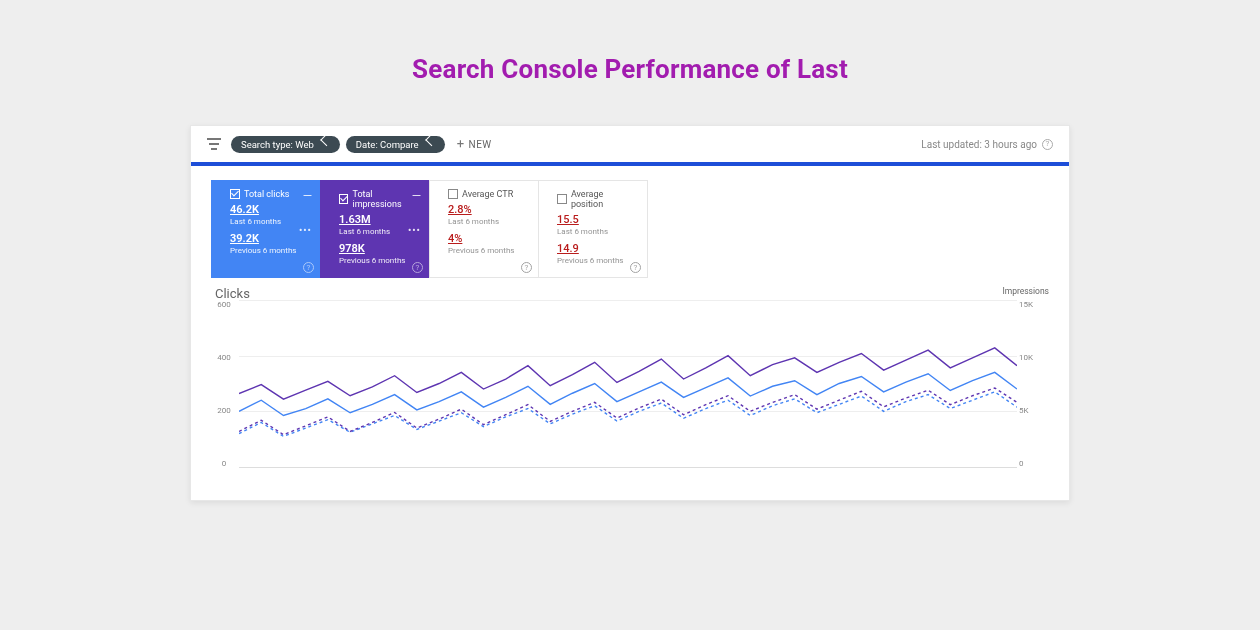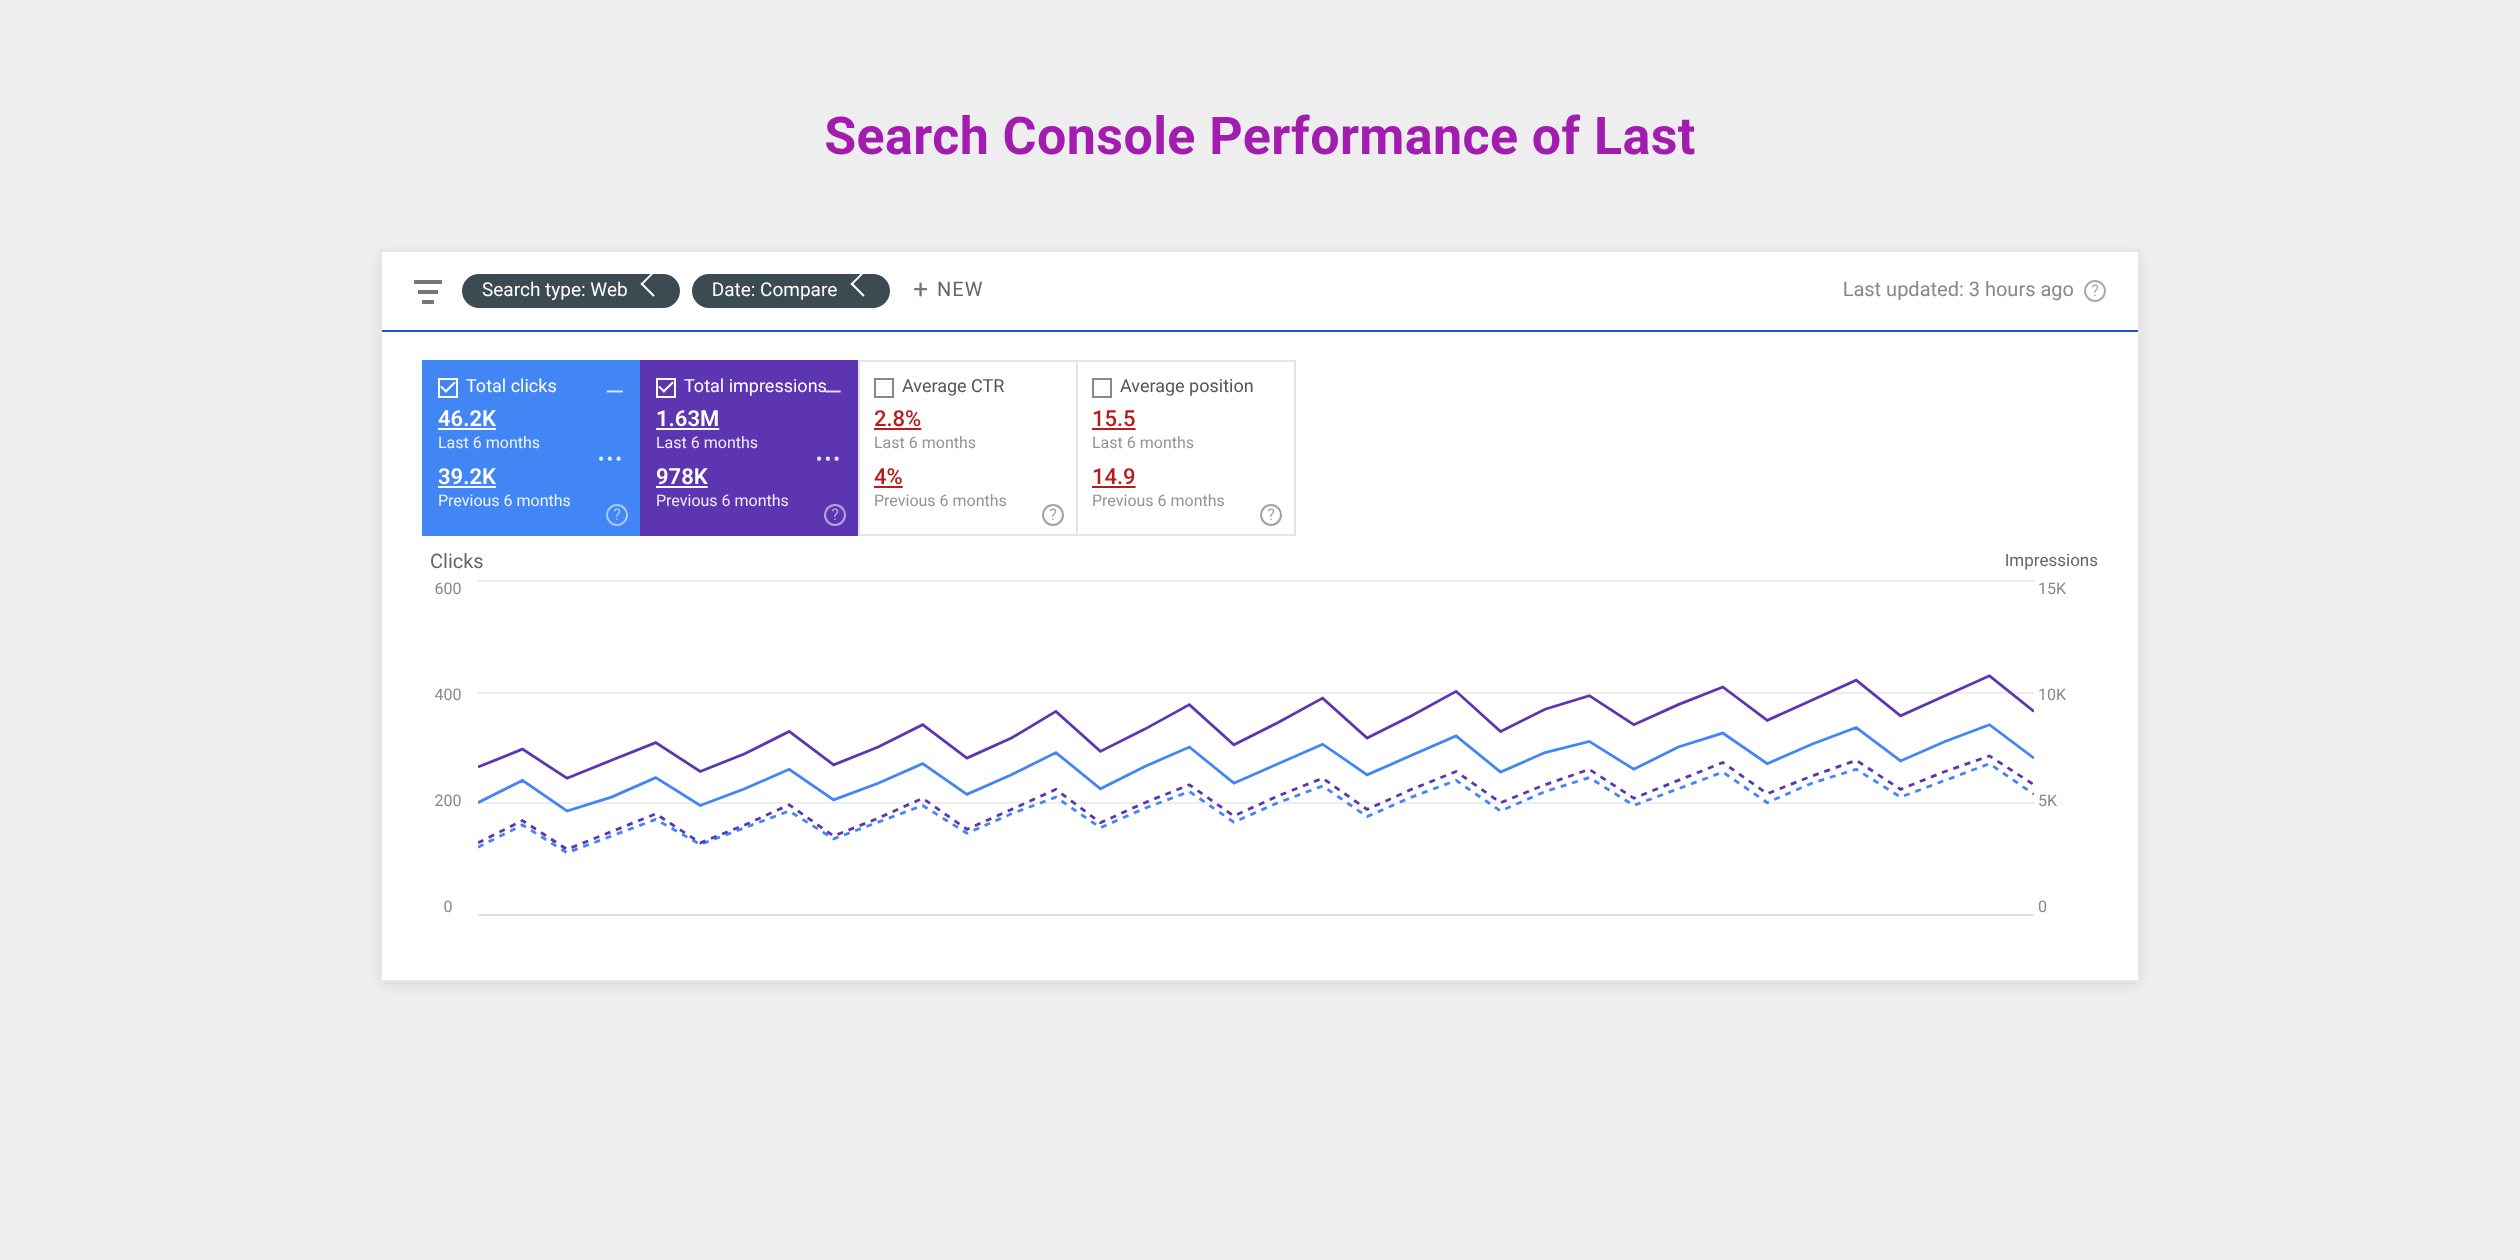--- a/index.html
+++ b/index.html
@@ -26,21 +26,21 @@
     border: 1px solid #e7e7e7;
     box-shadow: 0 2px 6px rgba(0,0,0,0.08);
     position: relative;
     padding-bottom: 10px;
   }
   .filter-bar {
     display: flex;
     align-items: center;
     height: 40px;
     padding: 0 16px;
-    border-bottom: 1px solid #1d4ed8;
+    border-bottom: 4px solid #1d4ed8;
     font-size: 10px;
     color: #555;
   }
   .filter-icon {
     width: 14px; height: 12px;
     display: flex; flex-direction: column; justify-content: space-between;
     margin-right: 10px;
   }
   .filter-icon span { display:block; height:2px; background:#777; }
   .filter-icon span:nth-child(1){width:14px;}
@@ -80,21 +80,21 @@
     display:inline-flex;align-items:center;justify-content:center;
     font-size:8px;color:#aaa;line-height:1;
   }
   
   .tiles {
     display:flex;gap:0;padding:14px 20px 8px 20px;
   }
   .tile {
     width:110px;
     border:1px solid #e5e5e5;
-    padding:8px 10px 6px 7px;
+    padding:8px 10px 6px 18px;
     font-size:9px;
     color:#fff;
     position:relative;
     margin-right:-1px;
   }
   .tile.blue{background:#4285f4;border-color:#4285f4;}
   .tile.purple{background:#5e35b1;border-color:#5e35b1;}
   .tile.plain{background:#fff;color:#555;}
   .tile .check{
     display:inline-block;width:10px;height:10px;border:1px solid currentColor;
@@ -124,21 +124,21 @@
   .y-left{
     position:absolute;left:0;top:10px;bottom:22px;width:26px;
     font-size:8px;color:#888;text-align:center;
     display:flex;flex-direction:column;justify-content:space-between;
   }
   .y-right{
     position:absolute;right:0;top:10px;bottom:22px;width:30px;
     font-size:8px;color:#888;text-align:left;
     display:flex;flex-direction:column;justify-content:space-between;
   }
-  .axis-title-left{position:absolute;left:4px;top:-4px;font-size:10px;color:#666;}
+  .axis-title-left{position:absolute;left:4px;top:-4px;font-size:13px;color:#666;}
   .axis-title-right{position:absolute;right:0;top:-4px;font-size:8.5px;color:#666;}
   .plot{
     position:absolute;left:28px;right:32px;top:10px;bottom:22px;
     border-bottom:1px solid #ddd;
   }
   .grid-line{position:absolute;left:0;right:0;height:1px;background:#eee;}
   .x-ticks{
     position:absolute;left:28px;right:32px;bottom:4px;height:14px;
     display:flex;justify-content:space-between;font-size:8px;color:#888;
   }

